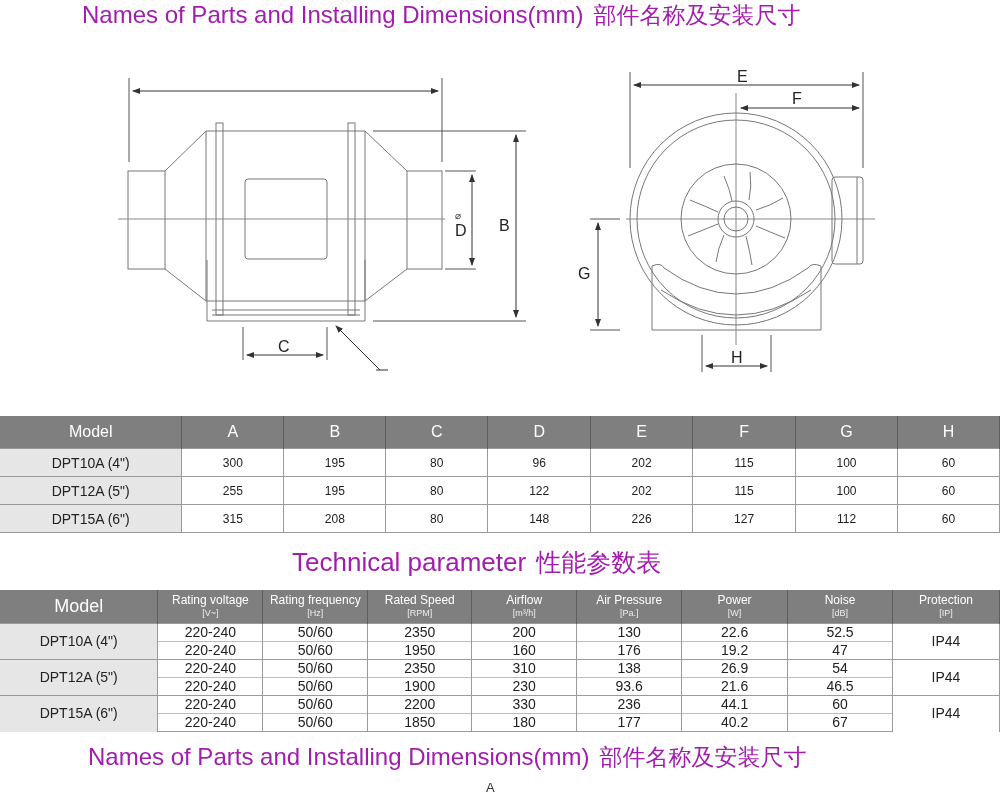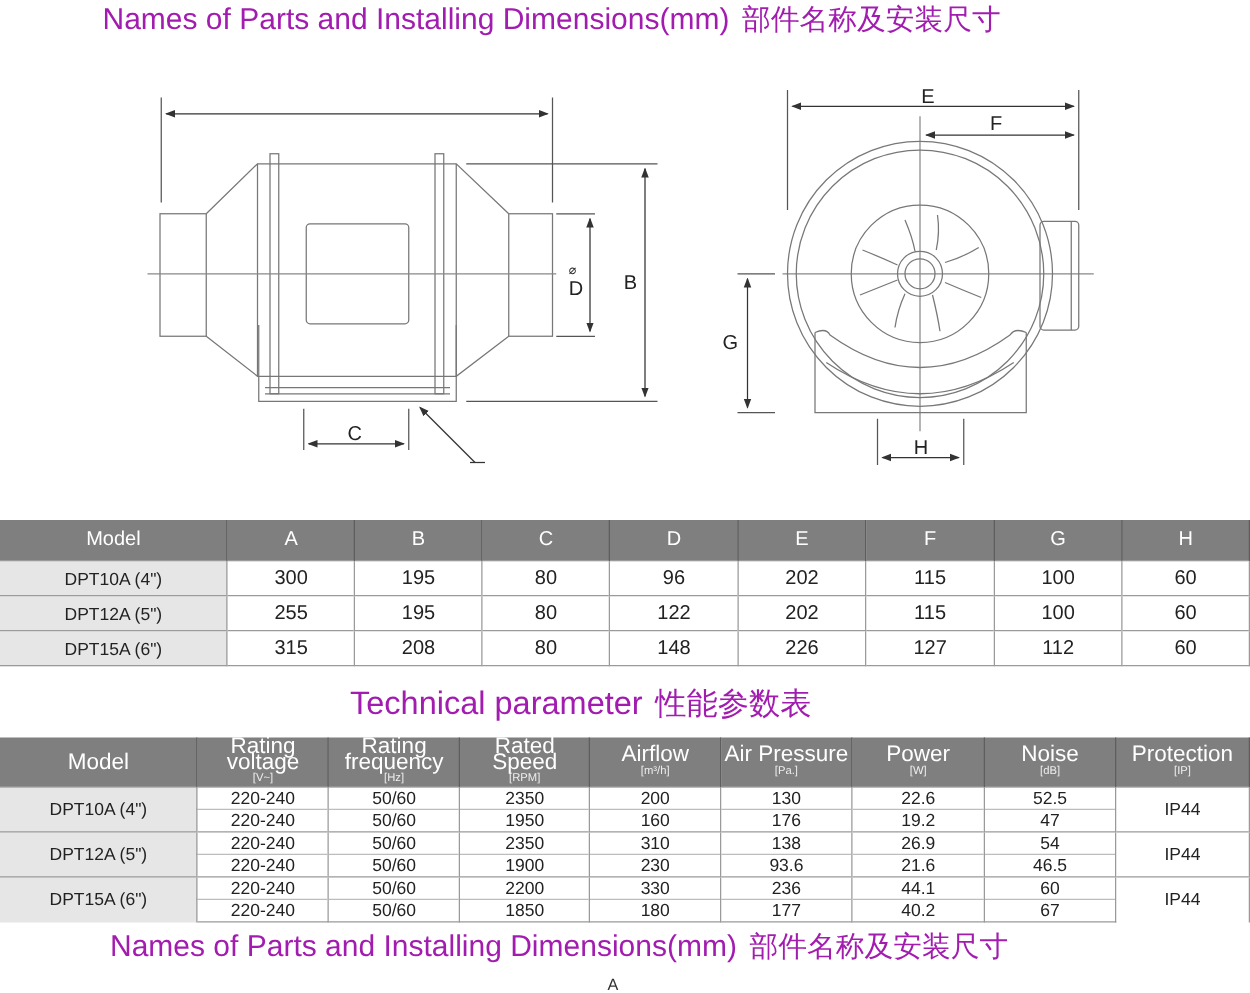--- a/index.html
+++ b/index.html
@@ -1,36 +1,36 @@
 <!DOCTYPE html>
 <html><head>
   <meta charset="utf-8">
   <style>
     html, body { margin: 0; padding: 0; background: #ffffff; }
     body { width: 1000px; height: 794px; position: relative; overflow: hidden; font-family: "Liberation Sans", sans-serif; color: #222; }
     .title { position: absolute; left: 0; width: 1000px; color: #a21caf; font-size: 24px; white-space: nowrap; margin-left: 28px; }
     .title.top { top: 0px; left: 54px; width: auto; }
     .title.bottom { top: 742px; left: 60px; width: auto; }
-    .title.mid { top: 546px; left: 252px; width: auto; font-size: 26px; }
+    .title.mid { top: 546px; left: 264px; width: auto; font-size: 26px; }
     .title .cn { margin-left: 10px; font-family: "DejaVu Sans", sans-serif; font-size: 23px; }
     .footer-a { position: absolute; top: 780px; left: 486px; font-size: 13px; color: #333; }
     svg.diagram { position: absolute; left: 0; top: 40px; }
     .dimlbl { font-family: "Liberation Sans", sans-serif; font-size: 16px; fill: #222; }
 
     table { border-collapse: collapse; position: absolute; left: 0; }
     table td, table th { text-align: center; padding: 0; }
     #dim-table { top: 416px; width: 1000px; }
     #dim-table th { background: #7f7f7f; color: #fff; font-weight: normal; font-size: 16px; height: 32px; border-right: 1px solid #5e5e5e; }
-    #dim-table td { height: 27px; font-size: 16px; border-top: 1px solid #9a9a9a; border-right: 1px solid #9a9a9a; background: #fff; }
+    #dim-table td { height: 27px; font-size: 12px; border-top: 1px solid #9a9a9a; border-right: 1px solid #9a9a9a; background: #fff; }
     #dim-table td.model { background: #e6e6e6; font-size: 14px; }
     #dim-table tr:last-child td { border-bottom: 1px solid #9a9a9a; }
 
     #tech-table { top: 590px; width: 1000px; }
     #tech-table th { background: #7f7f7f; color: #fff; font-weight: normal; height: 33px; border-right: 1px solid #5e5e5e; line-height: 13px; vertical-align: middle; }
-    #tech-table th .h1 { display: block; font-size: 18px; }
+    #tech-table th .h1 { display: block; font-size: 12px; }
     #tech-table th .h2 { display: block; font-size: 9px; color: #eee; }
     #tech-table th.model-h { font-size: 18px; }
     #tech-table td { font-size: 14px; height: 17px; line-height: 17px; border-right: 1px solid #9a9a9a; background: #fff; }
     #tech-table td.model { background: #e6e6e6; font-size: 14px; border-top: 1px solid #9a9a9a; }
     #tech-table td.ip { border-top: 1px solid #9a9a9a; }
     #tech-table tr.first td { border-top: 1px solid #9a9a9a; }
     #tech-table tr.second td { border-top: 1px solid #bdbdbd; }
     #tech-table tr:last-child td { border-bottom: 1px solid #9a9a9a; }
   </style>
 </head>

